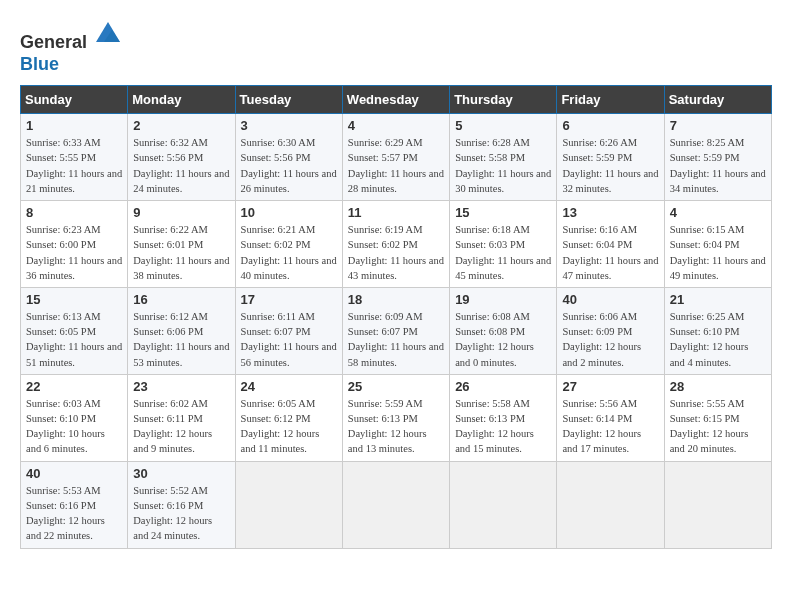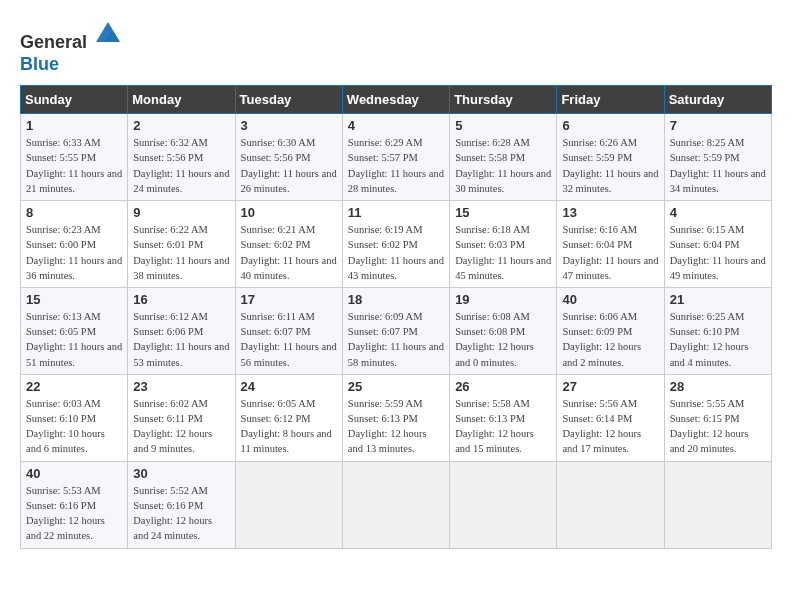--- a/index.html
+++ b/index.html
@@ -312,21 +312,21 @@
           <span>Sunrise: 6:02 AM</span><br>
           <span>Sunset: 6:11 PM</span><br>
           <span>Daylight: 12 hours and 9 minutes.</span>
         </div>
       </td>
         <td>
         <span class="day-num">24</span>
         <div class="day-info">
           <span>Sunrise: 6:05 AM</span><br>
           <span>Sunset: 6:12 PM</span><br>
-          <span>Daylight: 8 hours and 11 minutes.</span>
+          <span>Daylight: 12 hours and 11 minutes.</span>
         </div>
       </td>
         <td>
         <span class="day-num">25</span>
         <div class="day-info">
           <span>Sunrise: 5:59 AM</span><br>
           <span>Sunset: 6:13 PM</span><br>
           <span>Daylight: 12 hours and 13 minutes.</span>
         </div>
       </td>

